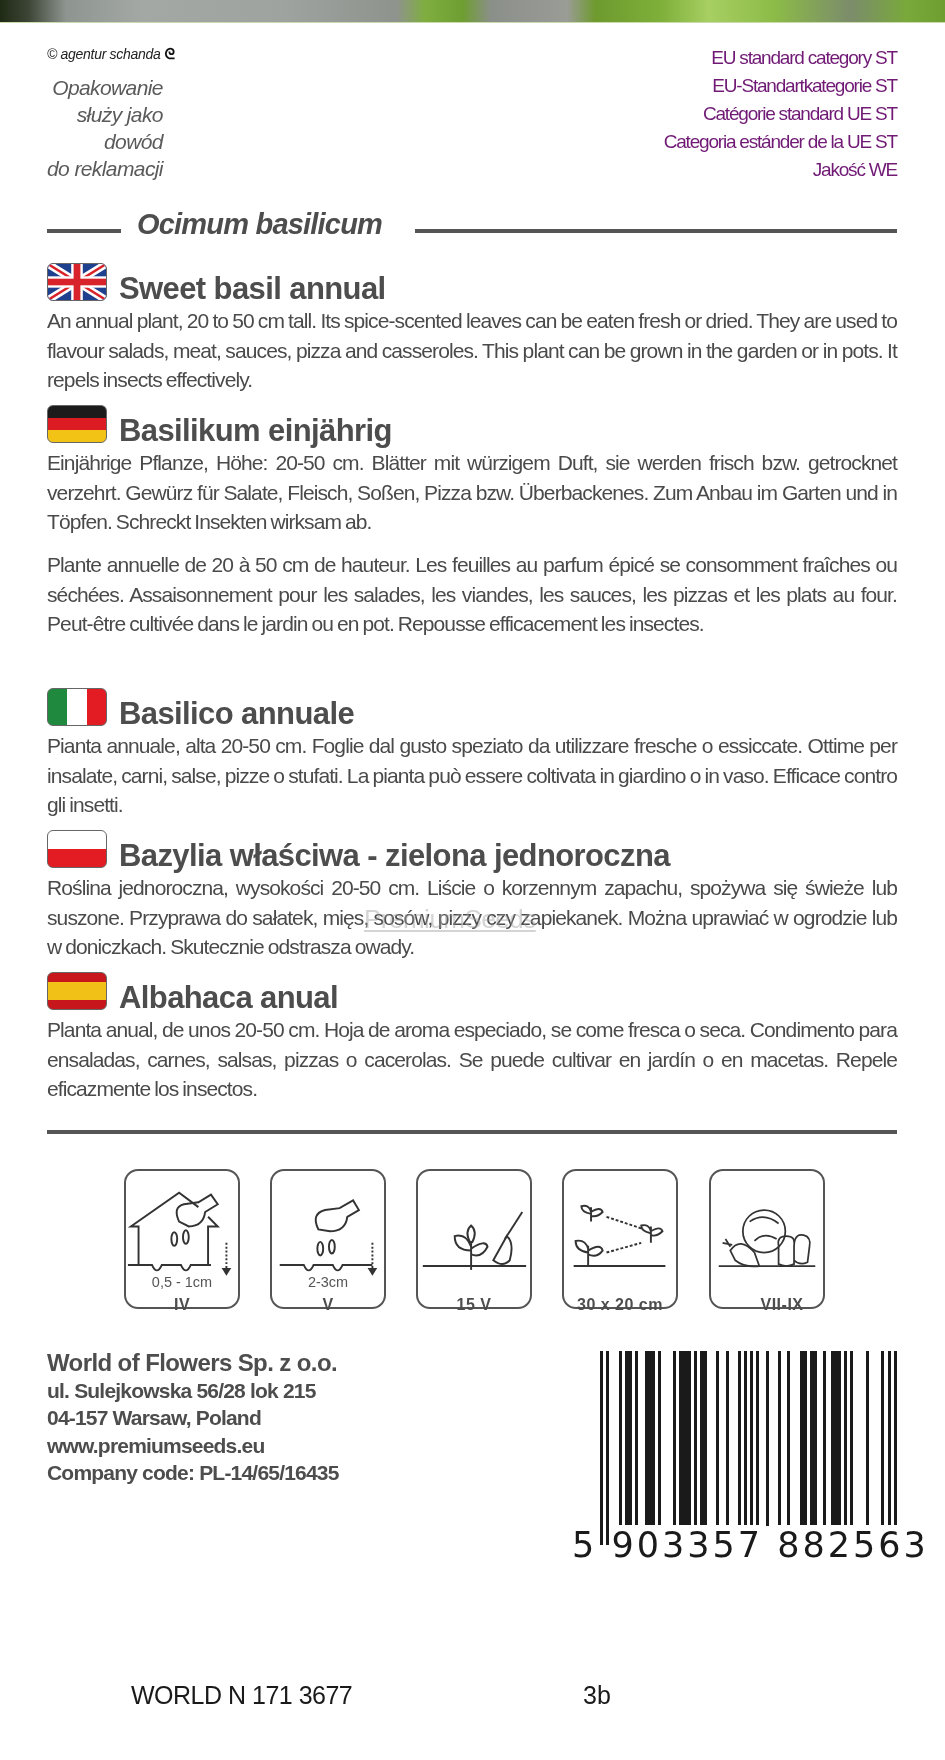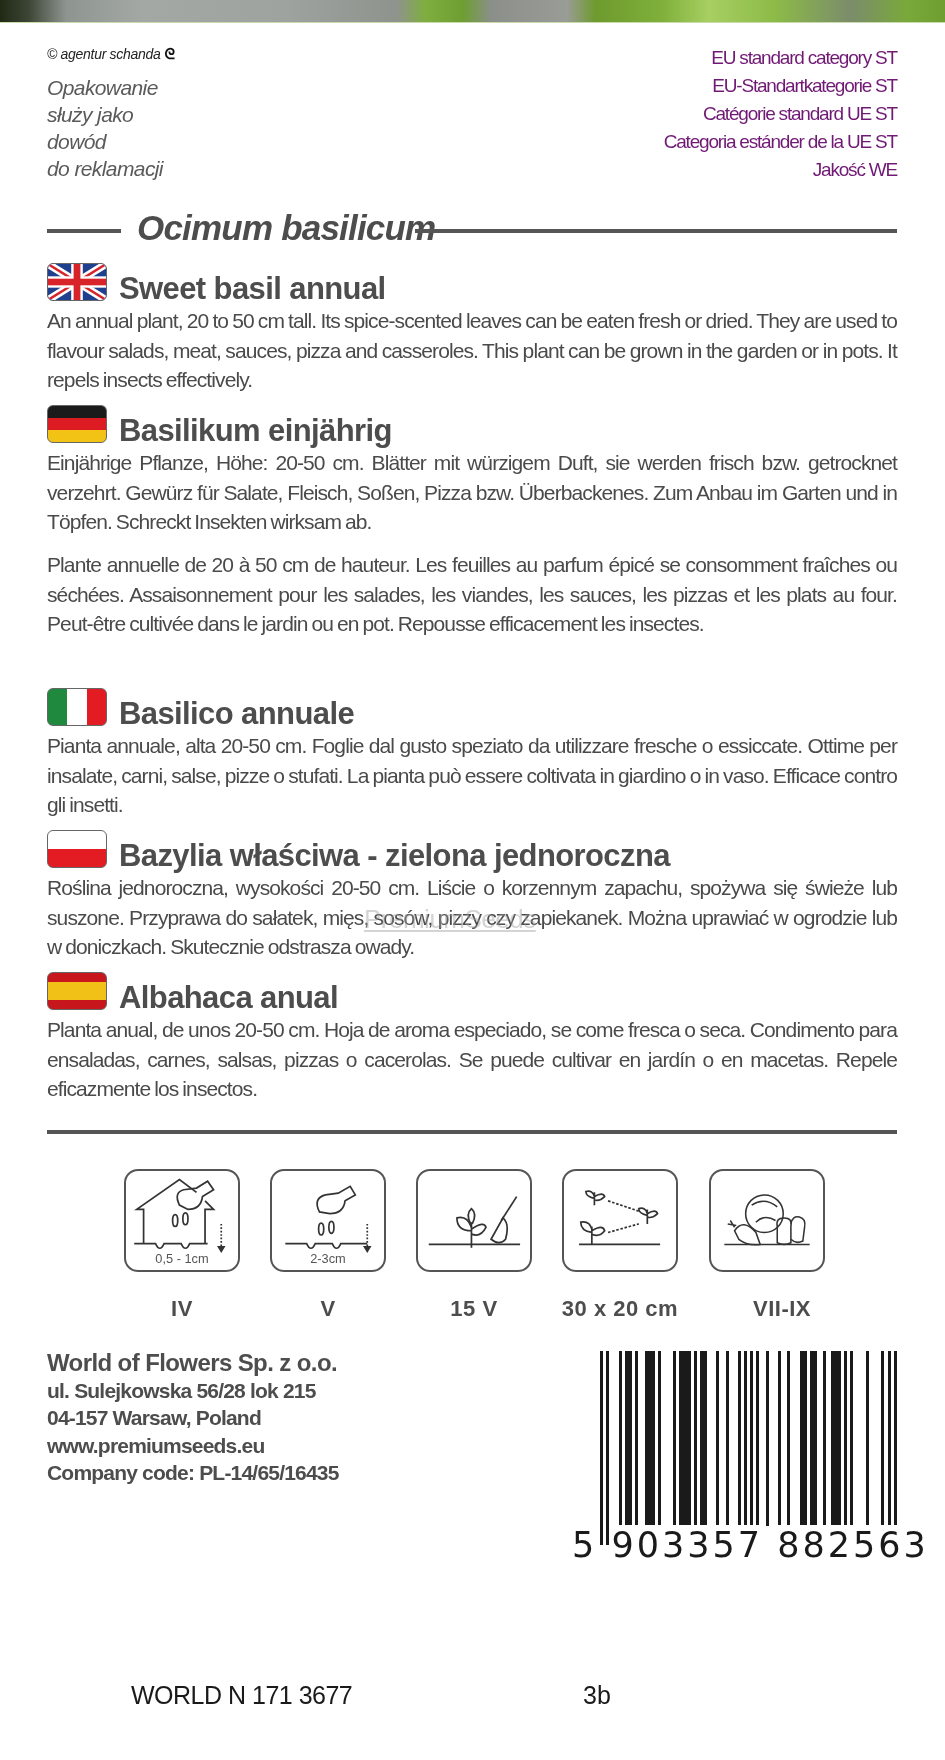--- a/index.html
+++ b/index.html
@@ -9,28 +9,28 @@
   .banner {
     position: absolute; left: 0; top: 0; width: 945px; height: 23px;
     background: linear-gradient(90deg, #1f2a14 0%, #3d4536 3%, #8e9590 7%, #a3a8a5 15%, #9fa3a0 30%, #8f938d 42%, #7fae3f 45%, #6e9e32 49%, #8b8f8a 52%, #9a9c96 60%, #6e9a2e 63%, #7fb03a 70%, #a7cf62 75%, #8cbb47 82%, #7b8c6b 90%, #79a93a 96%, #6f9e30 100%);
     border-bottom: 1px solid #c9d9b0;
   }
 
   .logo { position: absolute; left: 47px; top: 45px; font-size: 14px; font-style: italic; color: #222; letter-spacing: -0.3px; display: flex; align-items: center; gap: 4px; }
   .logo .swirl { font-style: normal; font-weight: bold; font-size: 15px; color: #111; }
 
   .pl-note { position: absolute; left: 47px; top: 74px; font-size: 21px; font-style: italic; line-height: 27px; color: #5a5a5a; letter-spacing: -0.6px; }
-  .pl-note div { white-space: nowrap; }
+  .pl-note div { white-space: nowrap; text-align: right; }
 
   .eu-cats { position: absolute; right: 48px; top: 44px; text-align: right; font-size: 19px; line-height: 28px; color: #701a75; letter-spacing: -1.2px; }
   .eu-cats div { white-space: nowrap; }
 
   .species { position: absolute; left: 47px; top: 208px; width: 850px; height: 44px; }
   .species .line-left { position: absolute; left: 0; top: 21px; width: 74px; height: 4px; background: #555; }
-  .species .title { position: absolute; left: 90px; top: 0; font-size: 35px; font-weight: bold; font-style: italic; color: #4d4d4d; letter-spacing: -0.8px; white-space: nowrap; }
+  .species .title { position: absolute; left: 90px; top: 0; font-size: 29px; font-weight: bold; font-style: italic; color: #4d4d4d; letter-spacing: -0.8px; white-space: nowrap; }
   .species .line-right { position: absolute; left: 368px; right: 0; top: 21px; height: 4px; background: #555; }
 
   .section { position: absolute; left: 47px; width: 850px; }
   .section .head { height: 40px; position: relative; text-align: right; }
   .flag { position: absolute; left: 0; top: 0; width: 60px; height: 38px; border-radius: 6px; overflow: hidden; border: 1px solid #666; }
   .section .name { position: absolute; left: 72px; top: 8px; font-size: 31px; font-weight: bold; color: #4d4d4d; letter-spacing: -0.6px; white-space: nowrap; line-height: 36px; }
   .section .body { margin-top: 3px; font-size: 21px; line-height: 29.5px; text-align: justify; letter-spacing: -0.9px; word-spacing: -1px; color: #4a4a4a; }
 
   
   .flag-de { background: linear-gradient(#1b1b1b 0 33.3%, #dd1b22 33.3% 66.6%, #f2c315 66.6% 100%); }
@@ -38,23 +38,23 @@
   .flag-it { background: linear-gradient(90deg, #1f8a3e 0 33.3%, #ffffff 33.3% 66.6%, #e31b23 66.6% 100%); }
   .flag-pl { background: linear-gradient(#ffffff 0 50%, #e31b23 50% 100%); }
   .flag-es { background: linear-gradient(#c8161d 0 25%, #f2c117 25% 75%, #c8161d 75% 100%); }
   .flag-uk { background: #1f3f8f; }
   .flag-uk svg { width: 100%; height: 100%; display: block; }
 
   .watermark { position: absolute; left: 364px; top: 904px; font-size: 26px; color: rgba(160,160,160,0.45); letter-spacing: -0.5px; pointer-events: none; text-decoration: underline; }
 
   .divider { position: absolute; left: 47px; top: 1130px; width: 850px; height: 4px; background: #555; }
 
-  .icon-box { position: absolute; top: 1169px; width: 116px; height: 103px; border: 2.5px solid #555; border-radius: 14px; background: #fff; }
+  .icon-box { position: absolute; top: 1169px; width: 116px; height: 140px; border: 2.5px solid #555; border-radius: 14px; background: #fff; }
   .icon-box svg { width: 100%; height: 100%; display: block; }
-  .icon-label { position: absolute; top: 1296px; width: 180px; text-align: center; font-size: 22px; font-weight: bold; color: #4d4d4d; letter-spacing: 0.5px; }
+  .icon-label { position: absolute; top: 1296px; width: 180px; text-align: center; font-size: 16px; font-weight: bold; color: #4d4d4d; letter-spacing: 0.5px; }
 
   .company { position: absolute; left: 47px; top: 1349px; font-size: 21px; line-height: 27.5px; color: #4d4d4d; font-weight: bold; letter-spacing: -0.8px; }
   .company .c-name { font-size: 24px; letter-spacing: -0.6px; }
 
   .barcode { position: absolute; left: 600px; top: 1351px; width: 297px; height: 194px; }
   .barcode svg { display: block; }
   .barcode-digits { position: absolute; left: 572px; top: 1525px; width: 330px; font-size: 35px; color: #1a1a1a; letter-spacing: 3px; white-space: nowrap; font-family: "DejaVu Sans", sans-serif; }
   .barcode-digits span { background: #fff; }
 
   .print-code { position: absolute; left: 131px; top: 1681px; font-size: 25px; color: #1a1a1a; letter-spacing: -0.5px; white-space: nowrap; }

